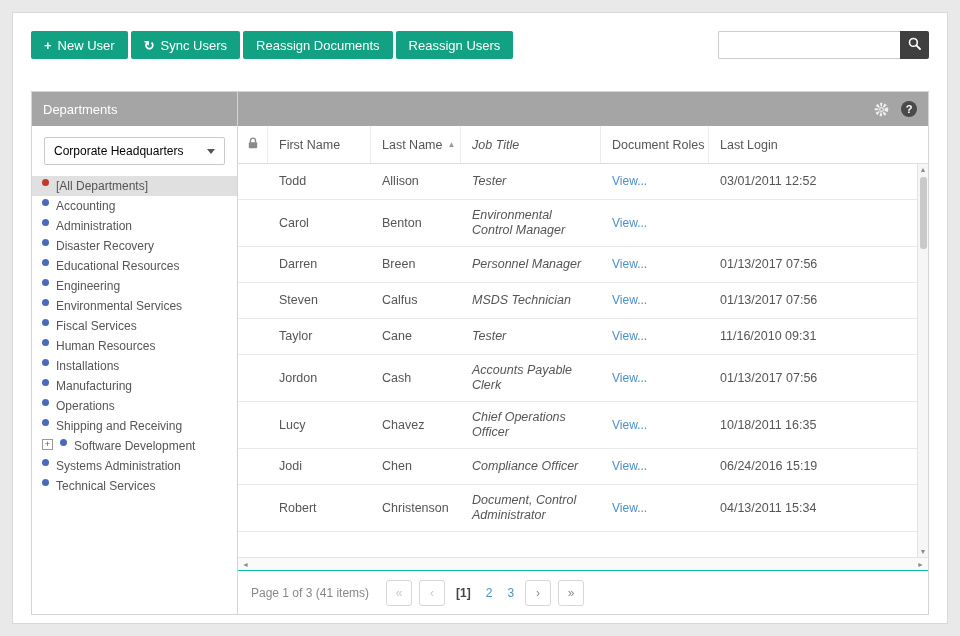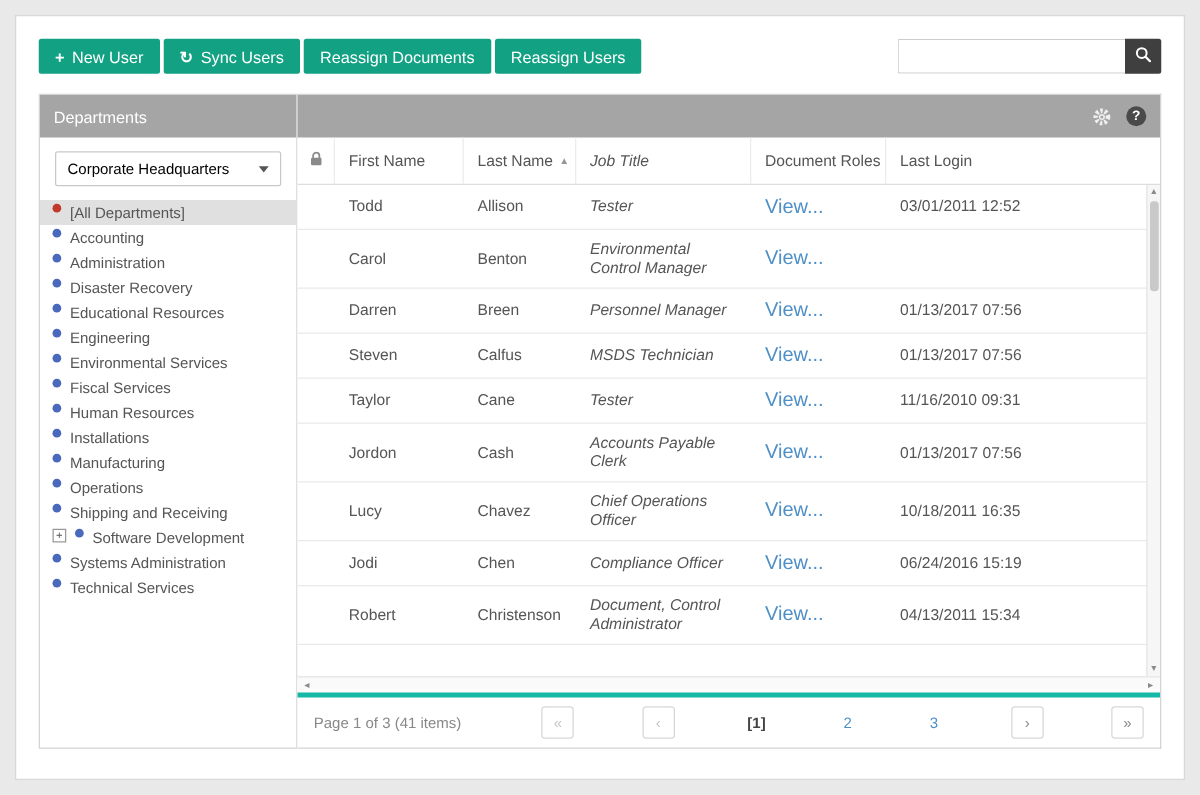--- a/index.html
+++ b/index.html
@@ -32,21 +32,21 @@
     width: 182px; height: 28px; border: 1px solid #cccccc; border-right: none;
     padding: 0 8px; font: 12px "Liberation Sans", sans-serif; color: #555;
     outline: none; border-radius: 2px 0 0 2px; background: #fff;
   }
   .search-btn {
     width: 29px; height: 28px; background: #3f3f3f; border: none;
     display: flex; align-items: center; justify-content: center;
     border-radius: 0 2px 2px 0; cursor: pointer;
   }
   
-  .content { display: flex; margin-top: 16px; height: 524px; }
+  .content { display: flex; margin-top: 32px; height: 524px; }
   .panel-header {
     background: #a5a5a5; color: #ffffff; font-size: 13px;
     height: 34px; flex: 0 0 34px; display: flex; align-items: center;
     padding: 0 11px;
   }
   
   .sidebar { width: 207px; border: 1px solid #d4d4d4; background: #fff; display: flex; flex-direction: column; }
   .dropdown {
     margin: 11px 12px 9px 12px; height: 28px; border: 1px solid #c9c9c9; border-radius: 2px;
     display: flex; align-items: center; padding: 0 9px; font-size: 12px; color: #000000;
@@ -88,37 +88,37 @@
   .sort { font-size: 8px; color: #999; }
   .c0 { width: 30px; flex: 0 0 30px; justify-content: center; padding: 0; }
   .c1 { width: 103px; flex: 0 0 103px; }
   .c2 { width: 90px;  flex: 0 0 90px; }
   .c3 { width: 140px; flex: 0 0 140px; font-style: italic; }
   .c4 { width: 108px; flex: 0 0 108px; }
   .c5 { flex: 1; min-width: 0; }
   .grid-body { position: relative; flex: 1; overflow: hidden; padding-right: 11px; }
   .row { display: flex; border-bottom: 1px solid #e9e9e9; align-items: center; min-height: 36px; }
   .bc { padding: 8px 11px; font-size: 12.5px; color: #555; line-height: 15px; }
-  .link { color: #4E8FC7; font-size: 16px; cursor: pointer; text-decoration: none; }
+  .link { color: #4E8FC7; font-size: 12px; cursor: pointer; text-decoration: none; }
   
   .vscroll {
     position: absolute; top: 0; right: 0; width: 11px; height: 100%;
     background: #f6f6f6; border-left: 1px solid #e3e3e3;
     display: flex; flex-direction: column; align-items: center; justify-content: space-between;
   }
   .sb-arrow { font-size: 7px; color: #8a8a8a; line-height: 11px; cursor: pointer; }
   .vthumb { width: 7px; height: 72px; background: #c9c9c9; border-radius: 3px; position: absolute; top: 13px; left: 2px; cursor: pointer; }
   .hscroll {
     flex: 0 0 13px; border-top: 1px solid #e3e3e3; background: #fafafa;
     display: flex; align-items: center; justify-content: space-between; padding: 0 4px;
   }
   
   .pager {
-    flex: 0 0 44px; border-top: 4px solid #14b8a6;
-    display: flex; align-items: center; justify-content: space-between;
+    flex: 0 0 44px; border-top: 1px solid #14b8a6;
+    display: flex; align-items: center; justify-content: flex-start;
     gap: 7px; padding: 0 13px; font-size: 12px; color: #888;
   }
   .summary { margin-right: 10px; }
   .pg-btn {
     width: 26px; height: 26px; border: 1px solid #d7d7d7; border-radius: 3px;
     background: #fff; color: #8a8a8a; font-size: 12px;
     display: flex; align-items: center; justify-content: center; cursor: pointer;
   }
   .pg-btn.disabled { color: #c7c7c7; }
   .pg-num { color: #4E8FC7; padding: 0 4px; cursor: pointer; }

